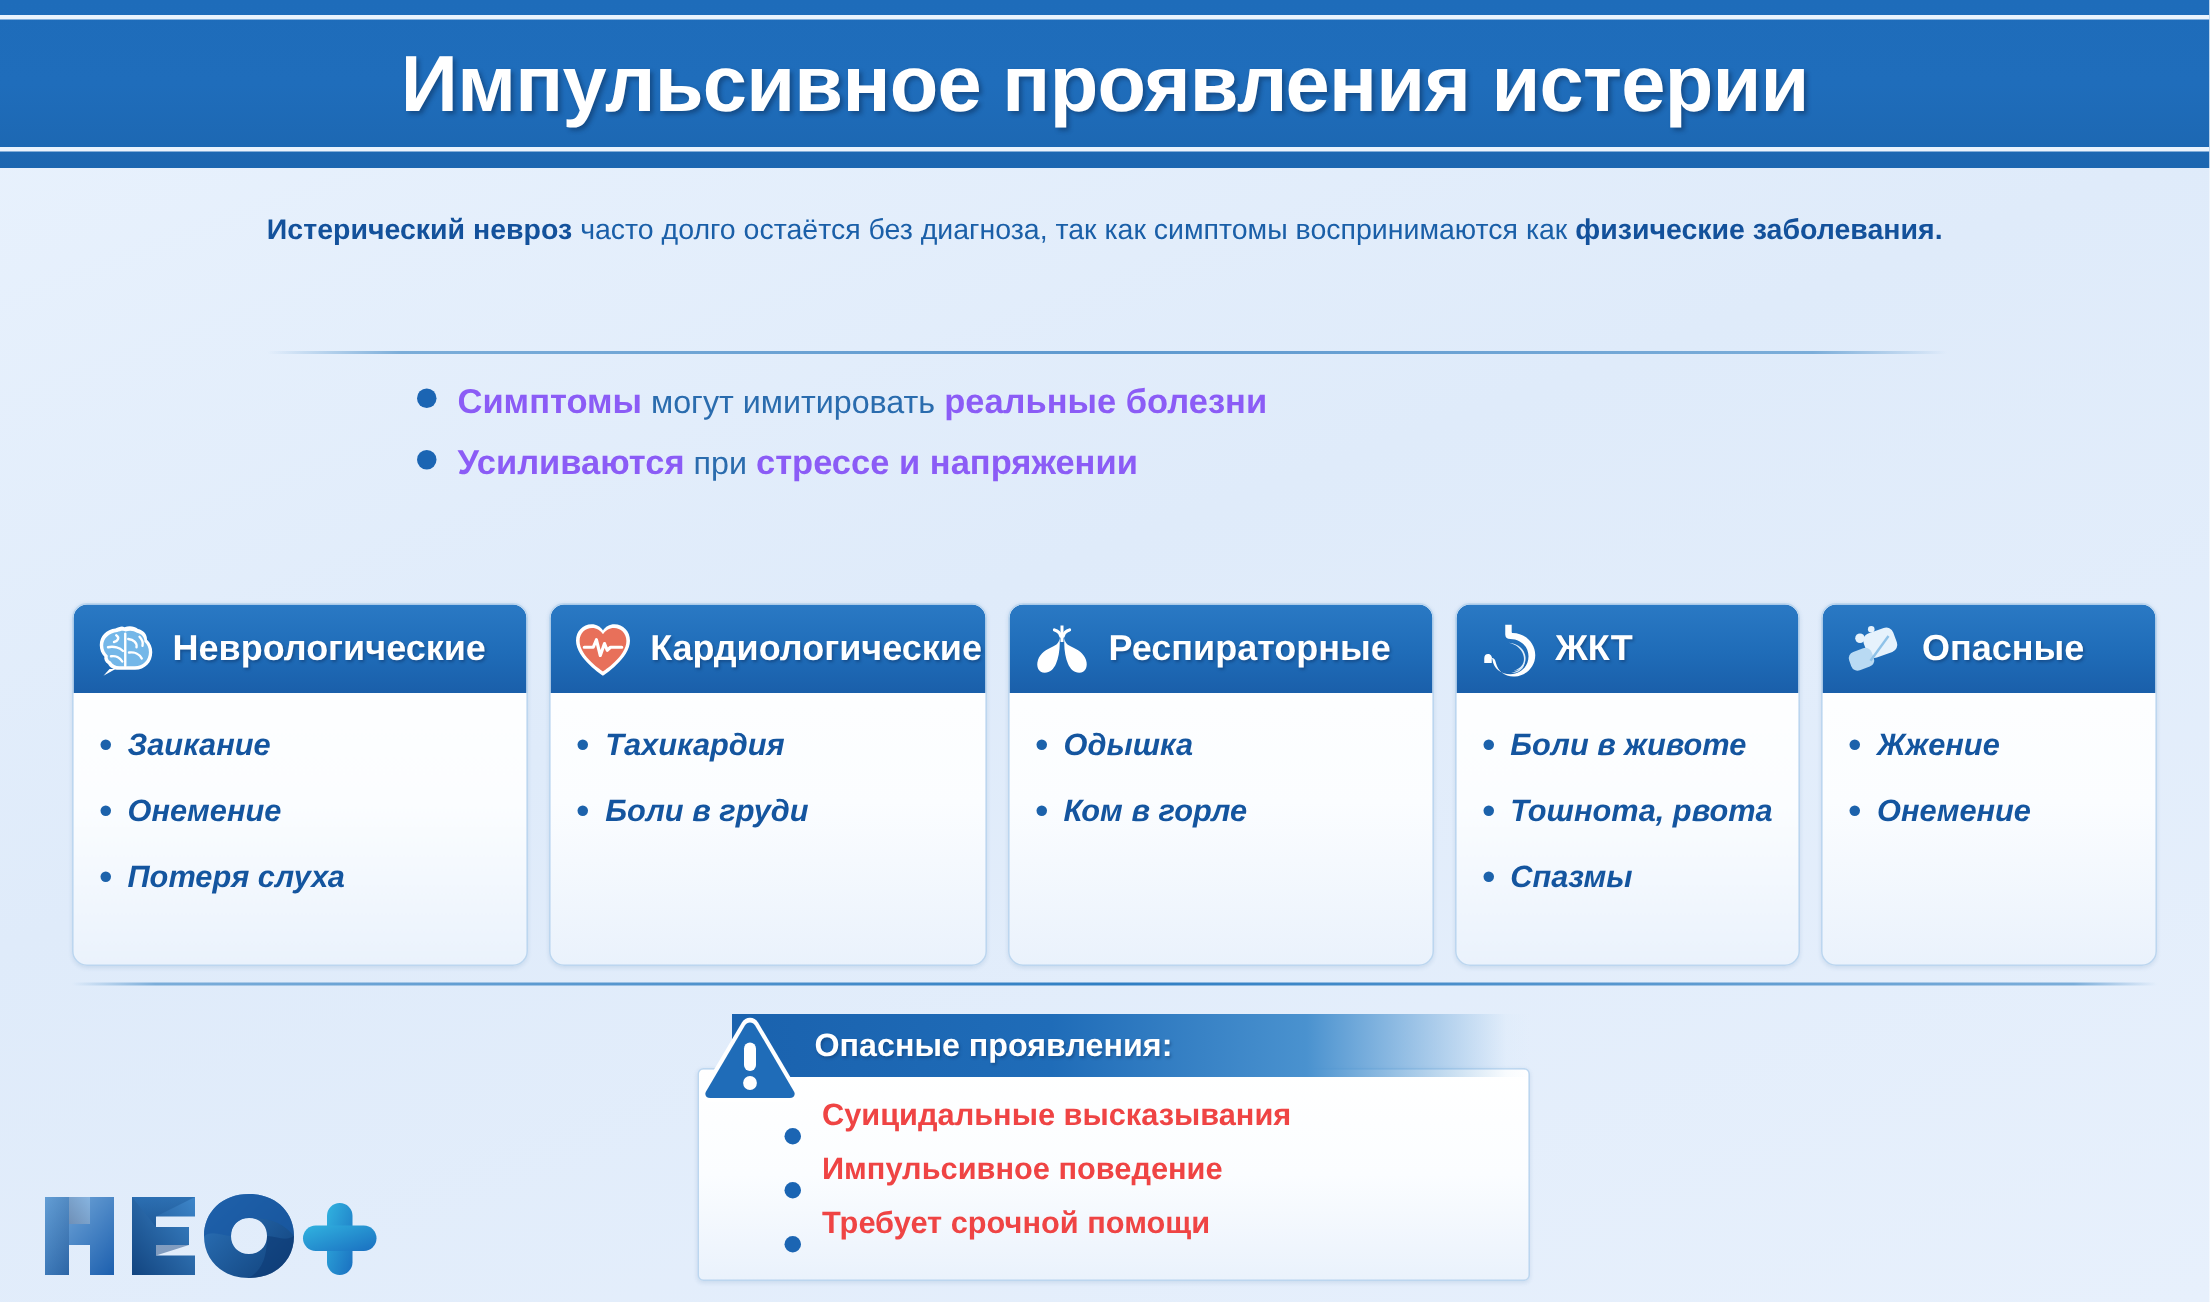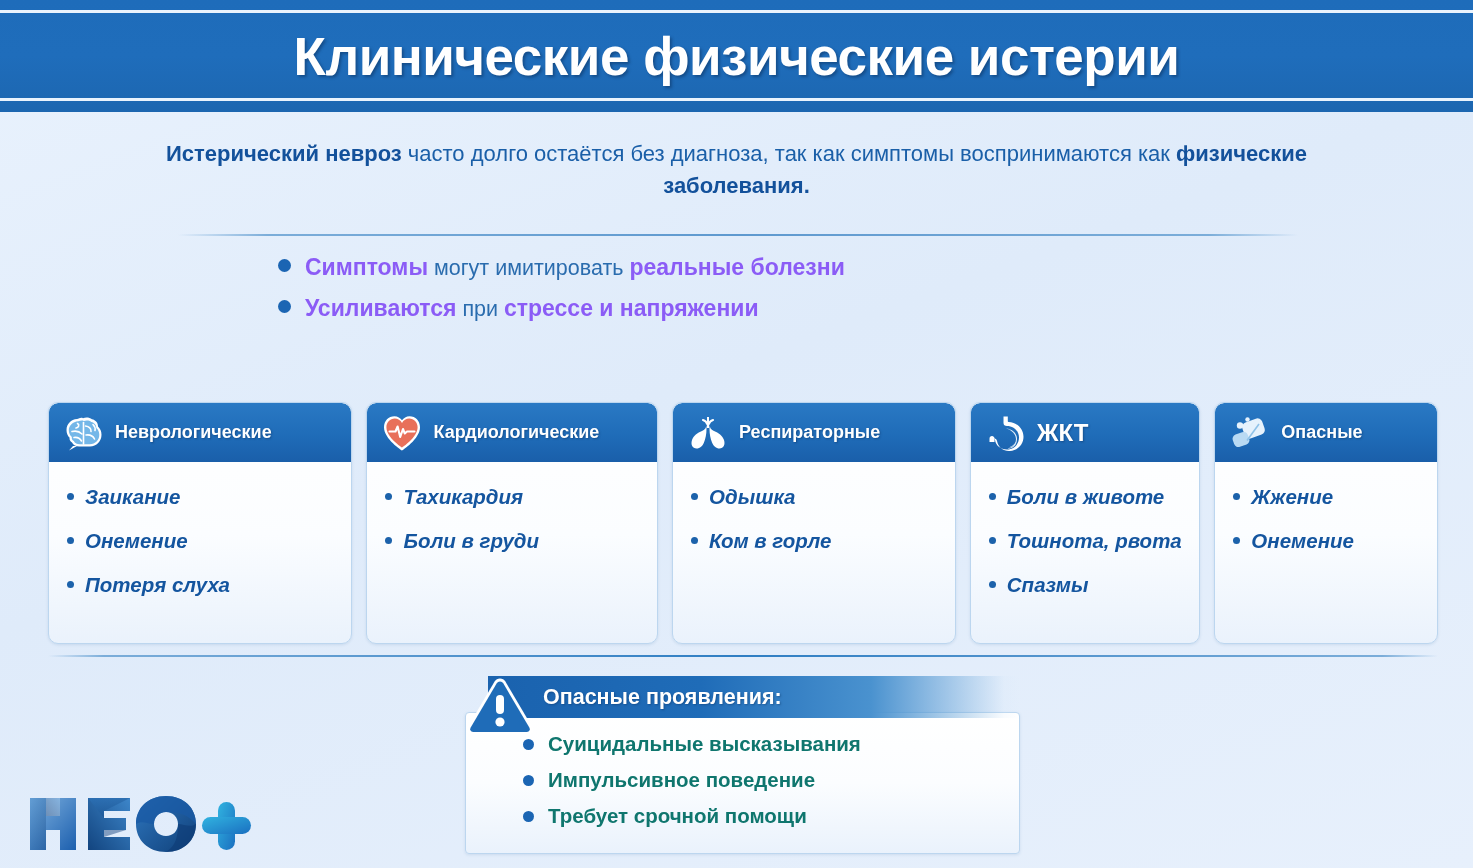--- a/index.html
+++ b/index.html
@@ -30,21 +30,21 @@
     color: #ffffff;
     font-size: 53px; font-weight: bold;
     letter-spacing: -0.5px;
     text-shadow: 2px 2px 3px rgba(8,40,80,0.45);
   }
 
   
   .intro {
     position: absolute; top: 138px; left: 150px; width: 1173px;
     text-align: center; color: #1a5fa8;
-    font-size: 22px; line-height: 32px;
+    font-size: 19px; line-height: 32px;
   }
   .intro b { color: #13519b; font-weight: bold; }
 
   .divider {
     position: absolute; height: 2px;
     background: linear-gradient(90deg, rgba(110,165,220,0) 0%, #7badd9 8%, #5e99cf 50%, #7badd9 92%, rgba(110,165,220,0) 100%);
   }
   .divider.d1 { top: 234px; left: 178px; width: 1120px; }
   .divider.d2 { top: 655px; left: 48px; width: 1390px;
     background: linear-gradient(90deg, rgba(110,165,220,0) 0%, #7badd9 4%, #2f7ec3 50%, #7badd9 96%, rgba(110,165,220,0) 100%); }
@@ -88,21 +88,21 @@
   .card-head {
     height: 59px; flex: none;
     background: linear-gradient(180deg, #2a79c4 0%, #1f6cb8 55%, #1a5faa 100%);
     border-radius: 9px 9px 0 0;
     display: flex; align-items: center;
     padding-left: 14px;
     box-sizing: border-box;
   }
   .card-head .icon { flex: none; width: 42px; height: 38px; margin-right: 10px; display:flex; align-items:center; justify-content:center;}
   .card-head .title {
-    color: #ffffff; font-size: 18px; font-weight: bold;
+    color: #ffffff; font-size: 24px; font-weight: bold;
     text-shadow: 1px 1px 2px rgba(10,45,90,0.45);
     white-space: nowrap;
   }
   .card.c4 .card-head .title { font-size: 24px; }
 
   .card-body { padding: 22px 14px 10px 18px; }
   .ci-row {
     display: flex; align-items: flex-start; margin-bottom: 18px;
     font-size: 20.5px; font-weight: bold; color: #14559f; line-height: 26px; font-style: italic;
   }
@@ -130,39 +130,39 @@
   .warn-bar-label {
     position: absolute; top: 0; left: 78px; height: 42px;
     display: flex; align-items: center;
     color: #ffffff; font-size: 21.5px; font-weight: bold;
     text-shadow: 1px 1px 2px rgba(10,45,90,0.4);
     white-space: nowrap;
   }
   .warn-tri { position: absolute; top: 0px; left: 0px; width: 72px; height: 60px; }
   .warn-list { position: absolute; top: 56px; left: 58px; }
   .wl-row {
-    display: flex; align-items: flex-start; margin-bottom: 12px;
-    font-size: 20.5px; font-weight: bold; color: #0f766e;
+    display: flex; align-items: flex-end; margin-bottom: 12px;
+    font-size: 20.5px; font-weight: bold; color: #ef4444;
   }
   .wl-dot {
     width: 11px; height: 11px; border-radius: 50%;
     background: #1b65b3; margin-right: 14px; flex: none;
     position: relative; top: 7px;
   }
 
   
   .logo { position: absolute; left: 26px; top: 790px; width: 240px; height: 66px; }
 </style>
 </head>
 <body>
 
 <div class="banner">
   <div class="banner-rule top"></div>
   <div class="banner-rule bottom"></div>
-  <div class="banner-title">Клинические физические истерии</div>
+  <div class="banner-title">Импульсивное проявления истерии</div>
 </div>
 
 <div class="intro">
   <b>Истерический невроз</b><span> часто долго остаётся без диагноза, так как симптомы воспринимаются как </span><b>физические заболевания.</b>
 </div>
 <div class="divider d1"></div>
 
 <div class="top-bullets">
   <div class="tb-row">
     <span class="tb-dot"></span>

